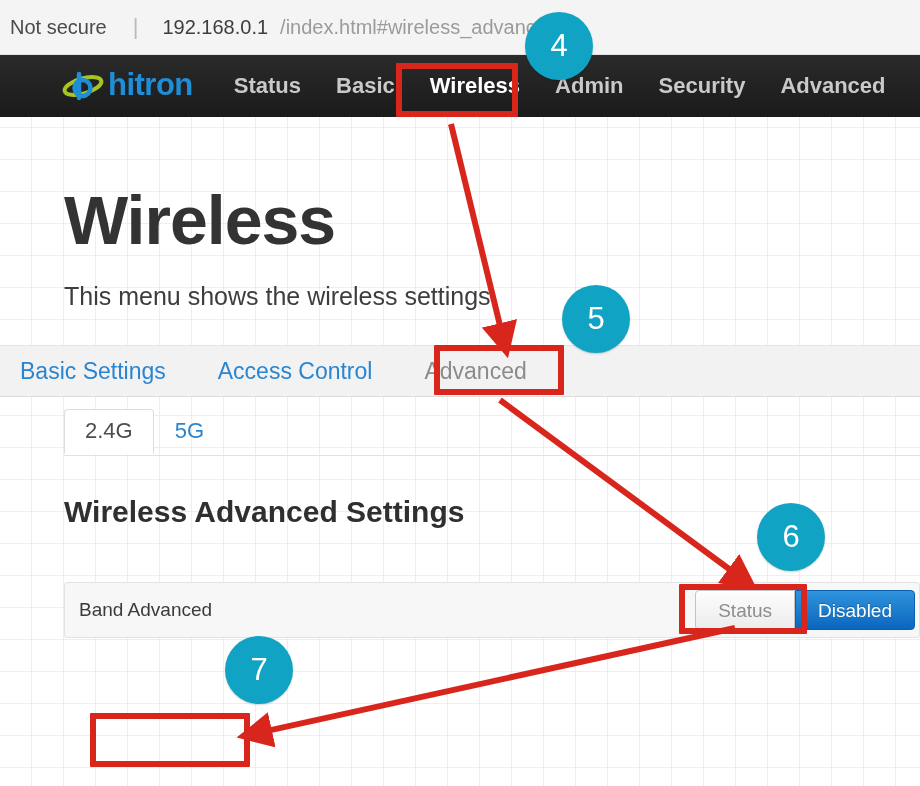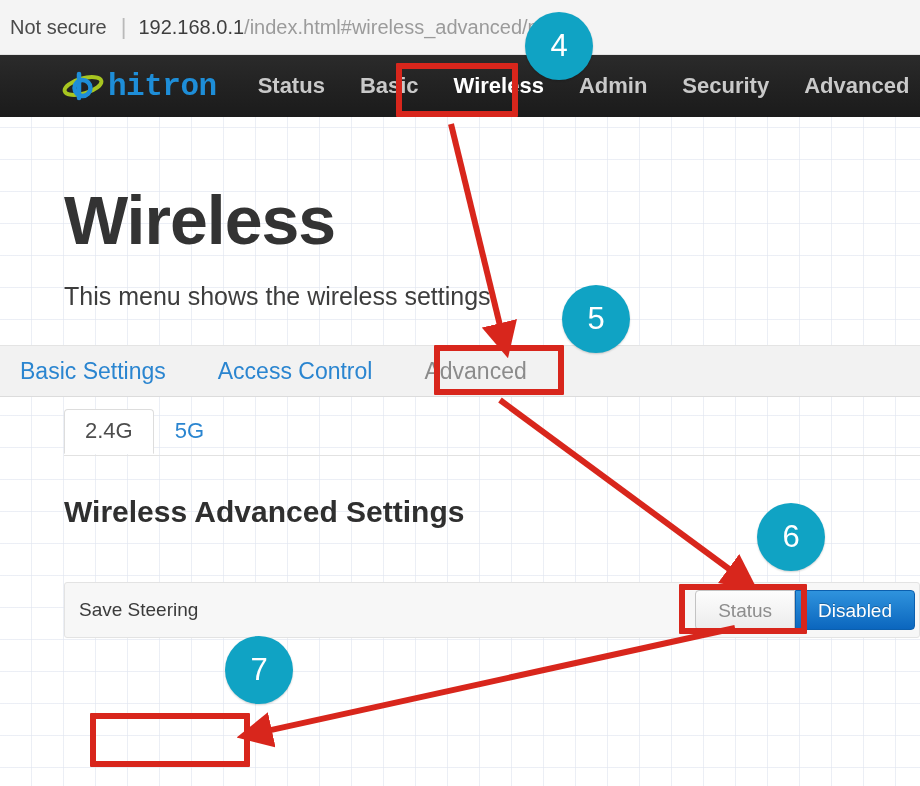--- a/index.html
+++ b/index.html
@@ -22,37 +22,38 @@
 
   
   .urlbar {
     position: absolute; left: 0; top: 0; width: 920px; height: 55px;
     background: #f4f4f4;
     border-bottom: 1px solid #e2e2e2;
     display: flex; align-items: center;
     padding-left: 10px;
     white-space: nowrap;
     overflow: hidden;
+    gap: 12px;
   }
   .url-notsecure {
     font-size: 20px; color: #4a4a4a; font-family: "Liberation Sans", sans-serif;
   }
   .url-sep {
     color: #b9b9b9; font-size: 22px; margin: 0 12px 0 14px; font-weight: 300;
   }
   .url-host { font-size: 20px; color: #3d3d3d; }
   .url-path { font-size: 20px; color: #9b9b9b; }
 
   
   .navbar {
     position: absolute; left: 0; top: 55px; width: 920px; height: 62px;
     background: linear-gradient(to bottom, #2b2b2b 0%, #232323 45%, #1b1b1b 100%);
     display: flex; align-items: center;
   }
-  .logo { display: flex; align-items: center; margin-left: 62px; font-family: Liberation Mono, monospace; }
+  .logo { display: flex; align-items: flex-start; margin-left: 62px; }
   .logo-mark { width: 42px; height: 34px; margin-right: 4px; }
   .logo-text {
     font-size: 31px; font-weight: bold; color: #1e8ed8;
     letter-spacing: -0.5px; line-height: 1;
   }
   .navitems { display: flex; align-items: center; margin-left: 30px; gap: 13px; }
   .navitem {
     font-size: 22px; font-weight: bold; color: #c9c9c9;
     padding: 4px 11px; white-space: nowrap;
   }
@@ -219,21 +220,21 @@
 
   <div class="bandtabs">
     <span class="bandtab active">2.4G</span>
     <span class="bandtab">5G</span>
   </div>
   <div class="bandtab-rule"></div>
 
   <div class="sec-title">Wireless Advanced Settings</div>
 
   <div class="formrow">
-    <span class="formrow-label">Save Steering</span>
+    <span class="formrow-label">Band Advanced</span>
     <span class="btngroup">
       <span class="seg off">Status</span>
       <span class="seg on">Disabled</span>
     </span>
   </div>
 
 
   <svg class="overlay" viewBox="0 0 920 786">
     <defs>
       <marker id="ah" markerWidth="6" markerHeight="6" refX="3.2" refY="3" orient="auto">

